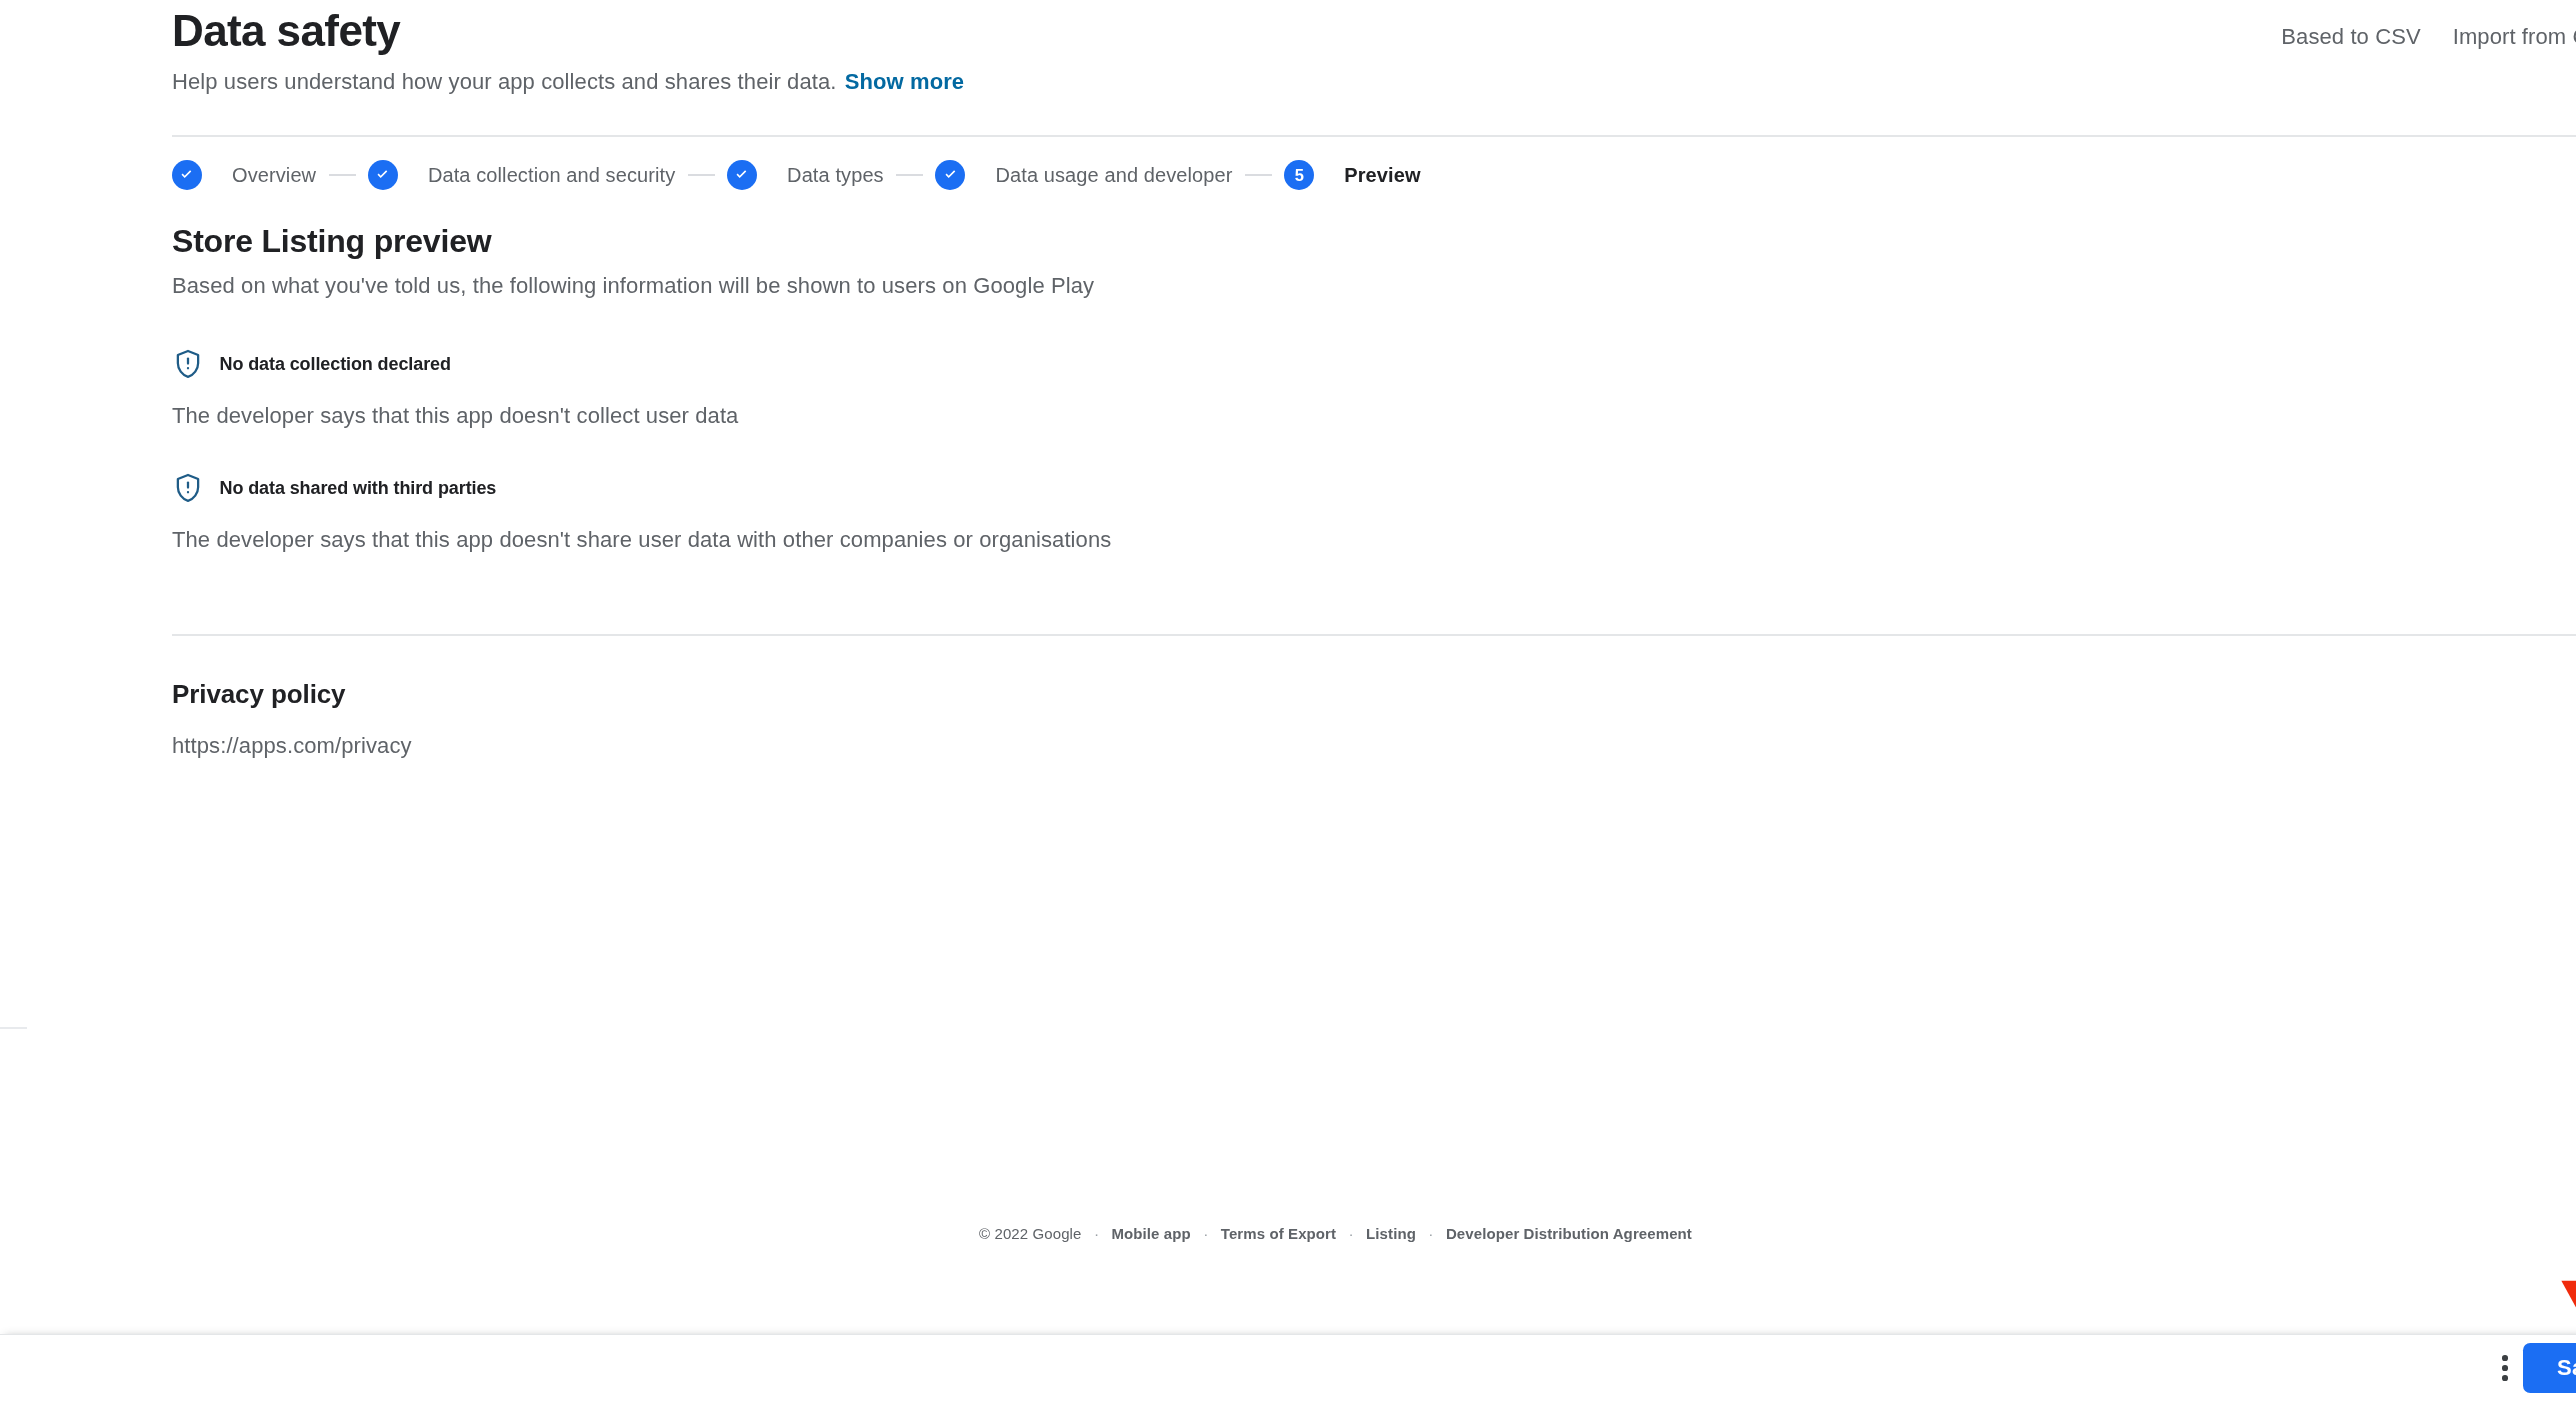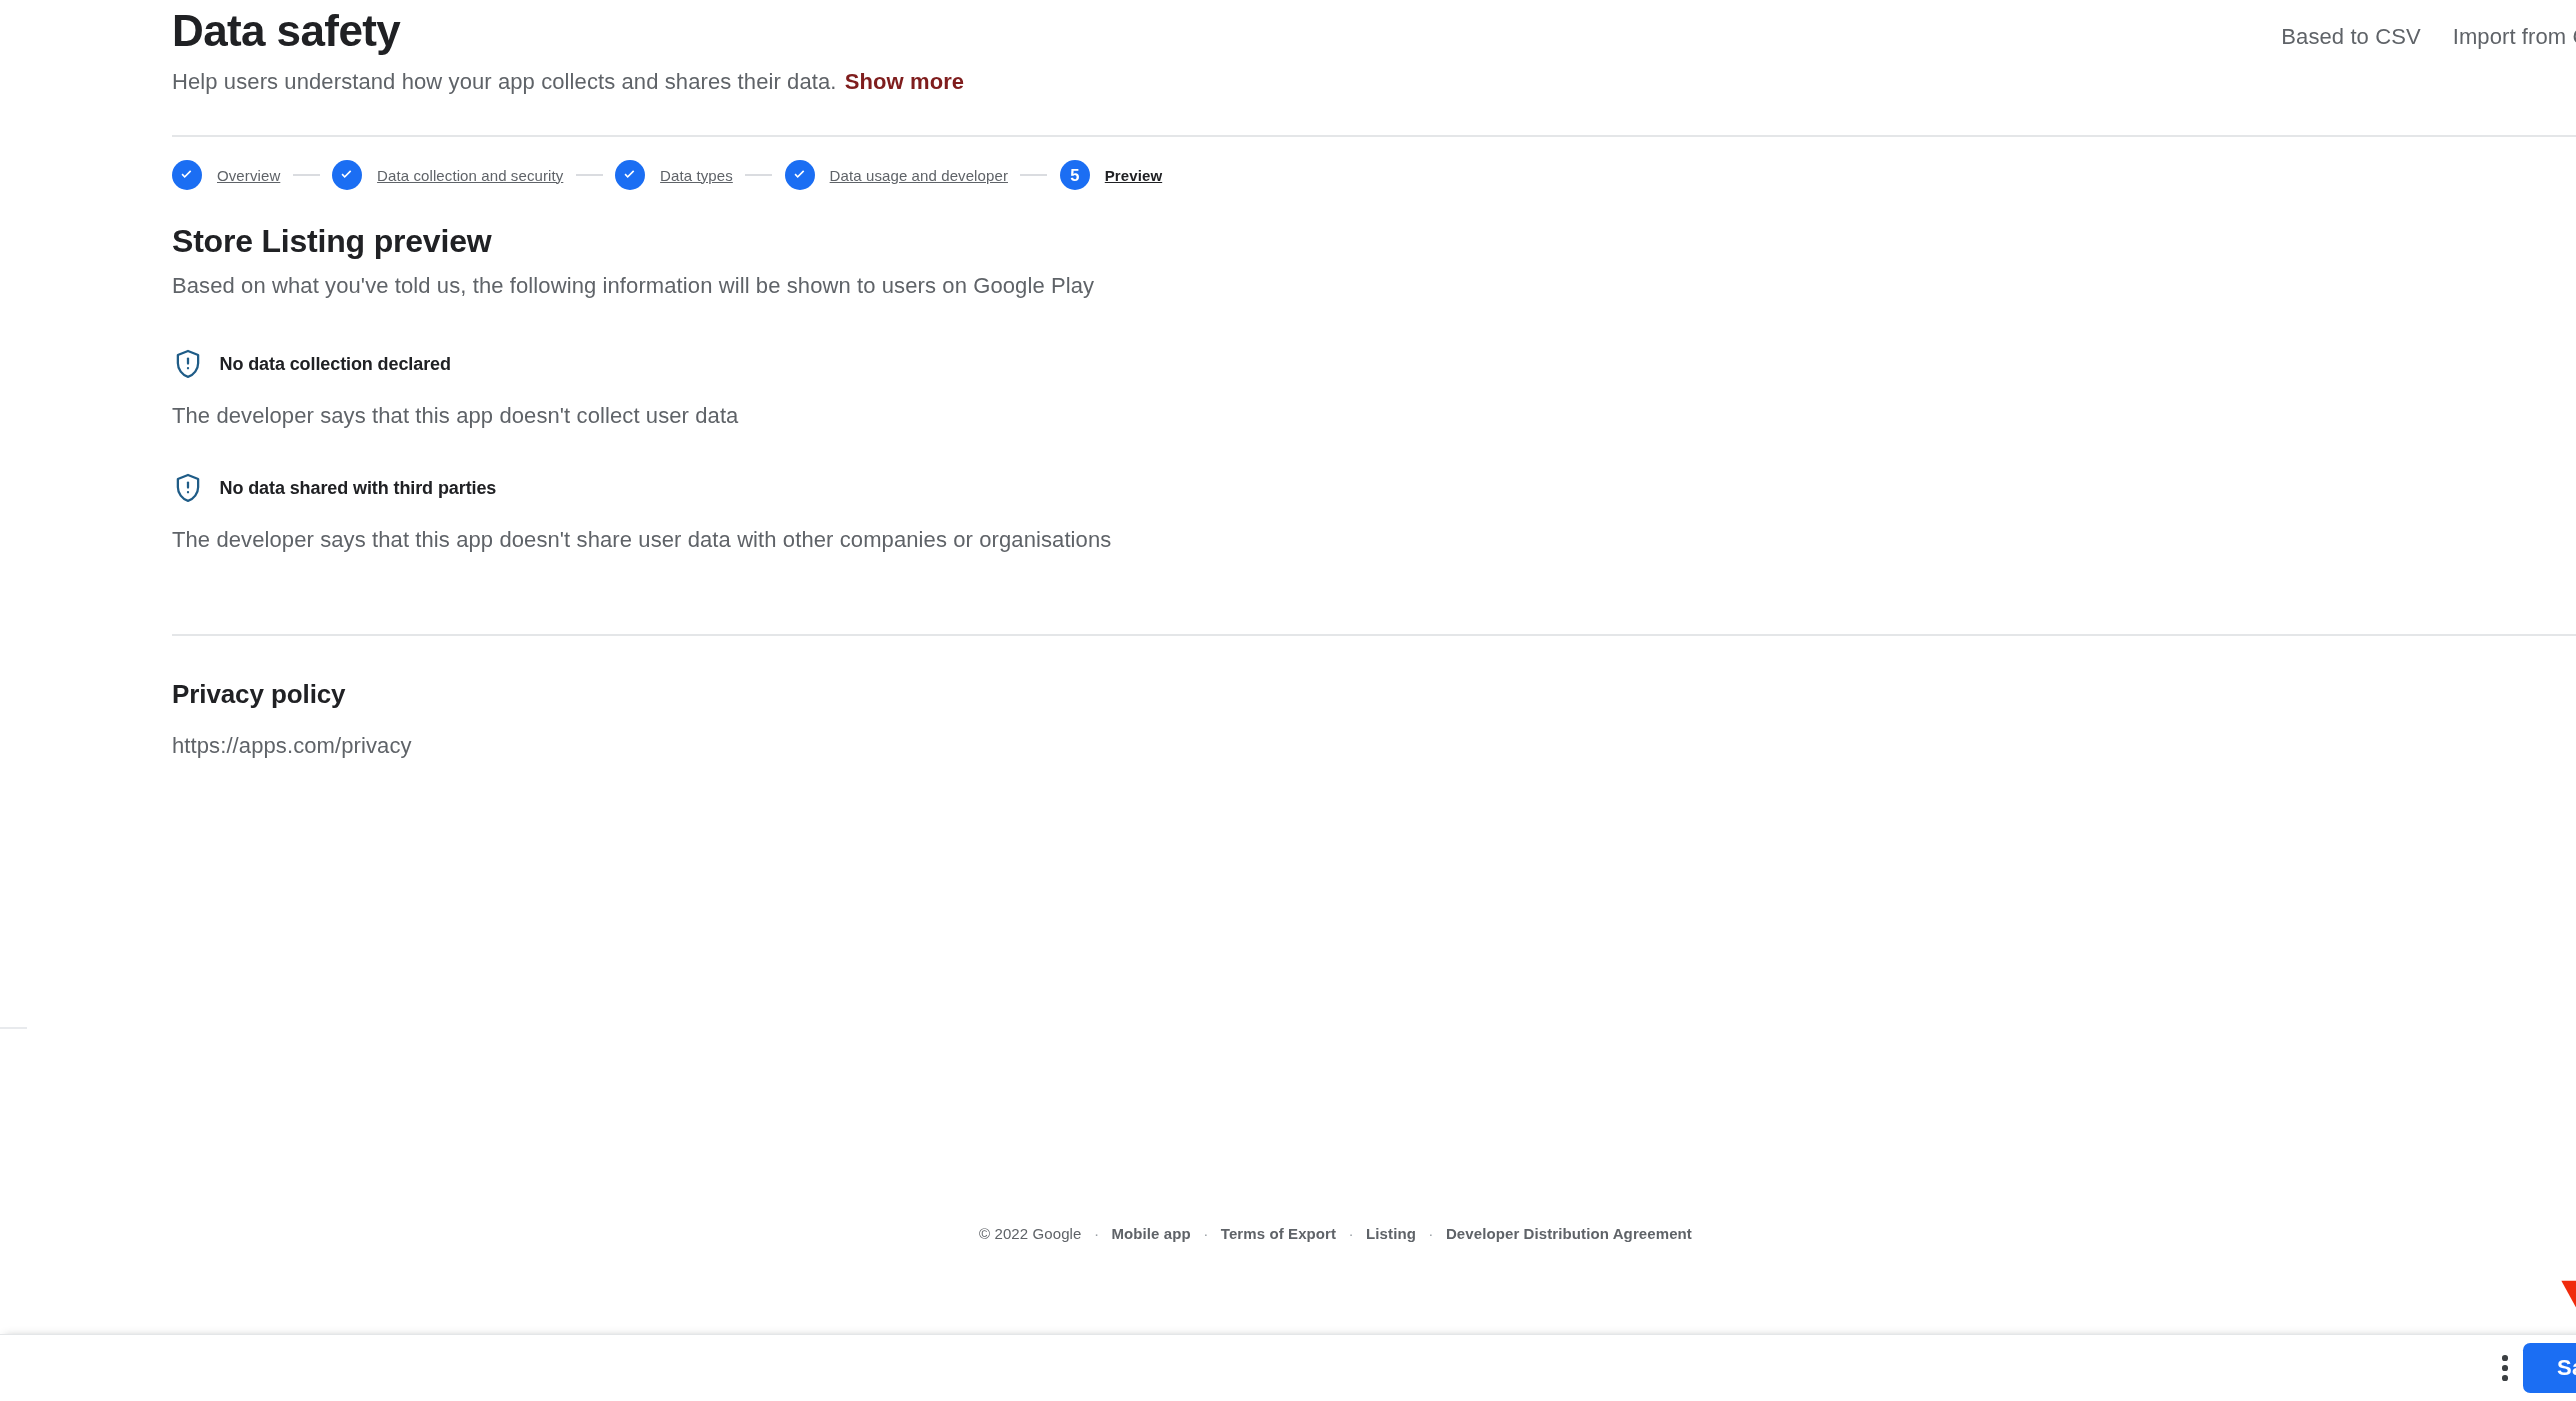--- a/index.html
+++ b/index.html
@@ -51,21 +51,21 @@
   }
 
   #subtitle-row {
     margin-top: 12.4px;
     font-size: 22px;
     line-height: 27px;
     color: #5f6368;
     letter-spacing: 0.1px;
   }
   #show-more-link {
-    color: #7f1d1d;
+    color: #0369a1;
     font-weight: 600;
     margin-left: 8.2px;
     cursor: pointer;
     text-decoration: none;
   }
 
   #header-actions {
     position: absolute;
     right: 0;
     top: 23px;
@@ -117,27 +117,26 @@
     flex: 0 0 auto;
   }
   .step-bullet svg { display: block; }
   .step-bullet .step-number {
     color: #ffffff;
     font-size: 16.5px;
     font-weight: 700;
     line-height: 1;
   }
   .step-label {
-    margin-left: 15px;
-    font-size: 15px;
+    margin-left: 30px;
+    font-size: 20px;
     line-height: 27px;
     color: #5f6368;
     white-space: nowrap;
     letter-spacing: 0.1px;
-    text-decoration: underline;
   }
   .step.current .step-label {
     color: #202124;
     font-weight: 700;
   }
   .step-connector {
     width: 27px;
     height: 2.1px;
     background: #dadce0;
     margin: 0 12.4px;

